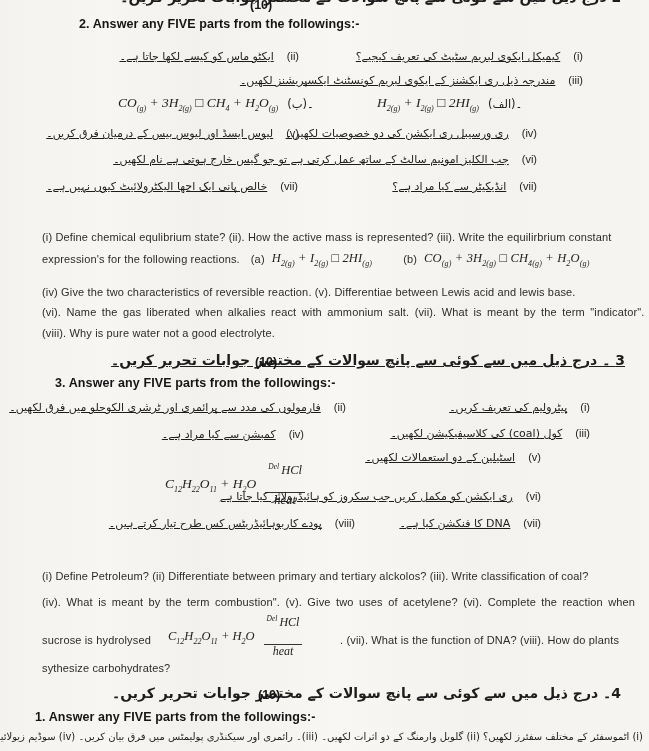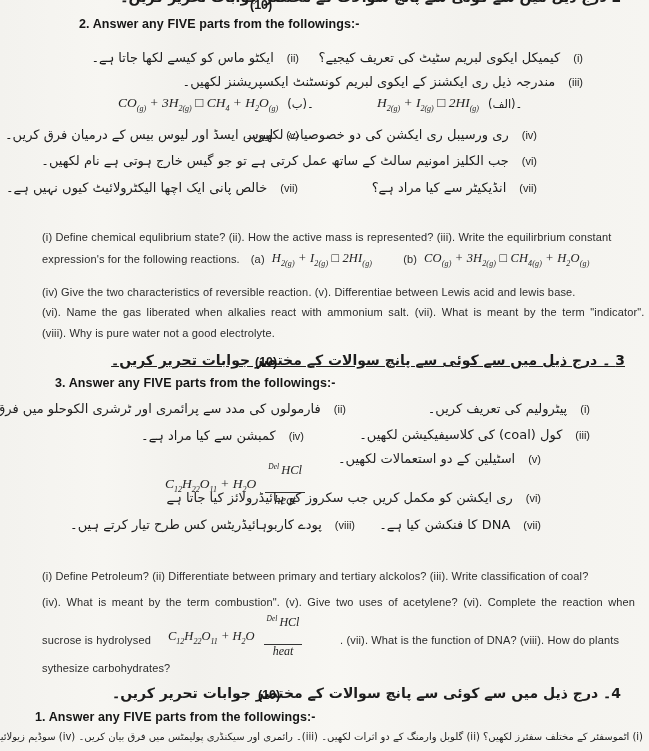--- a/index.html
+++ b/index.html
@@ -13,21 +13,21 @@
   }
   .abs{position:absolute;}
   .en-head{font-weight:bold;font-size:12.5px;color:#151515;letter-spacing:.1px;white-space:nowrap;}
   .en-line{font-size:11px;color:#2b2b2b;letter-spacing:.15px;white-space:nowrap;}
   .just{word-spacing:2.2px;}
   .marks{font-weight:bold;font-size:12.5px;color:#151515;}
   .urdu{font-family:"DejaVu Sans",sans-serif;direction:rtl;white-space:nowrap;color:#1d1d1d;}
   .urdu-hd{font-size:14px;font-weight:bold;}
   .u-item{position:absolute;display:flex;align-items:baseline;gap:13px;direction:rtl;white-space:nowrap;}
   .u-num{font-family:"Liberation Sans",sans-serif;font-size:11px;color:#1d1d1d;direction:ltr;}
-  .u-text{font-family:"DejaVu Sans",sans-serif;font-size:13px;color:#1d1d1d;}
+  .u-text{font-family:"DejaVu Sans",sans-serif;font-size:11px;color:#1d1d1d;text-decoration:underline;}
   .formula{font-family:"Liberation Serif",serif;font-style:italic;font-size:13.5px;color:#222;white-space:nowrap;}
   .formula sub{font-size:8px;font-style:italic;}
   .fsmall{font-size:12.5px;}
   .eq-row{position:absolute;display:flex;align-items:center;gap:9px;}
   .eq-label{font-family:"DejaVu Sans",sans-serif;font-size:11.5px;color:#1d1d1d;direction:ltr;}
   .flexrow{display:flex;align-items:center;gap:7px;}
   .en-ab{font-size:11px;color:#2b2b2b;margin-left:4px;}
   .frac{display:inline-flex;flex-direction:column;align-items:center;font-family:"Liberation Serif",serif;font-style:italic;font-size:12.5px;color:#222;line-height:1.15;}
   .frac-top{border-bottom:1.2px solid #333;padding:0 3px 14px 3px;white-space:nowrap;}
   .frac-pre{font-size:7.5px;vertical-align:super;margin-right:2px;}

